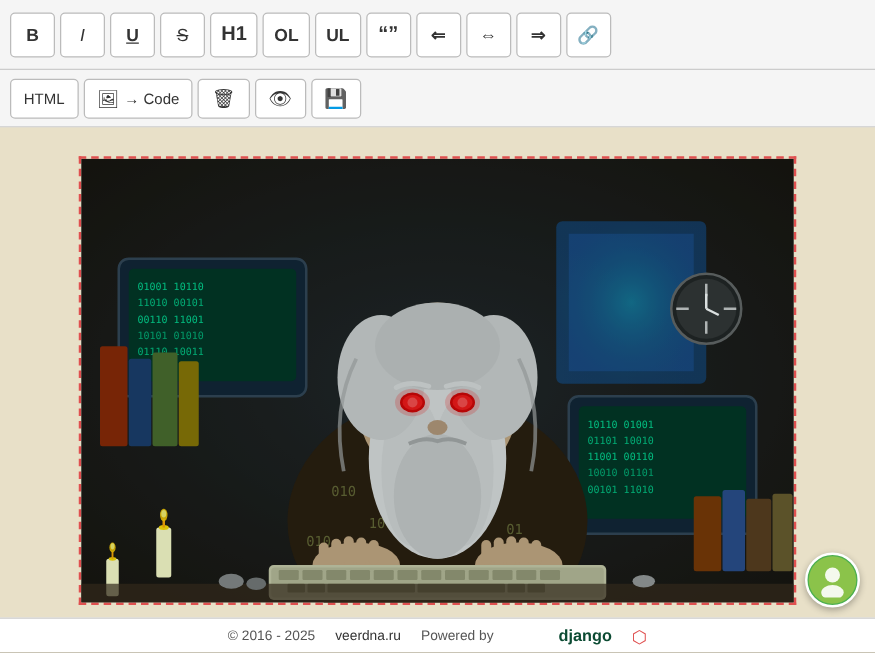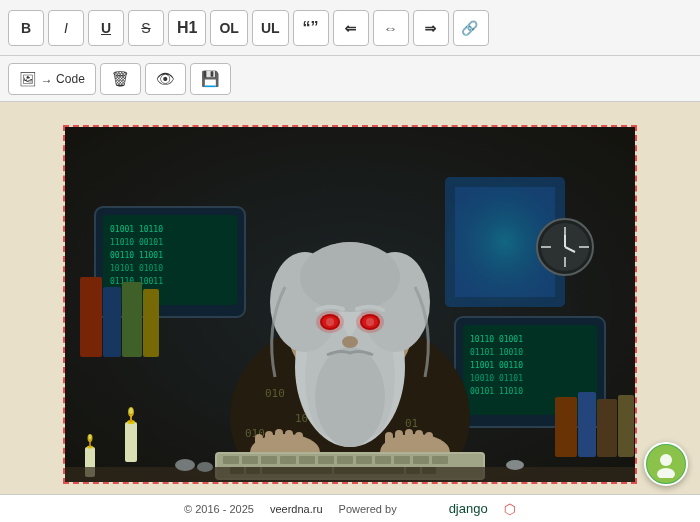--- a/index.html
+++ b/index.html
@@ -107,21 +107,21 @@
       display: flex;
       align-items: center;
       justify-content: center;
       font-size: 11px;
       color: #555;
       gap: 16px;
     }
 
     .footer-django {
       color: #0c4b33;
-      font-weight: normal;
+      font-weight: bold;
       font-size: 13px;
       margin-left: 36px;
     }
 
     
     .avatar-btn {
       position: absolute;
       bottom: 36px;
       right: 12px;
       width: 44px;
@@ -174,20 +174,21 @@
   </button>
   <button class="toolbar-btn">
     <span>⇒</span>
   </button>
   <button class="toolbar-btn">
     <span>🔗</span>
   </button>
 </div>
 
 <div class="toolbar2">
+  <button class="toolbar2-btn">HTML</button>
   <button class="toolbar2-btn">
     <span style="font-size:14px;">🖼</span>
     <span>→ Code</span>
   </button>
   <button class="toolbar2-btn">
     <span style="font-size:15px;">🗑</span>
   </button>
   <button class="toolbar2-btn">
     <span style="font-size:15px;">👁</span>
   </button>

